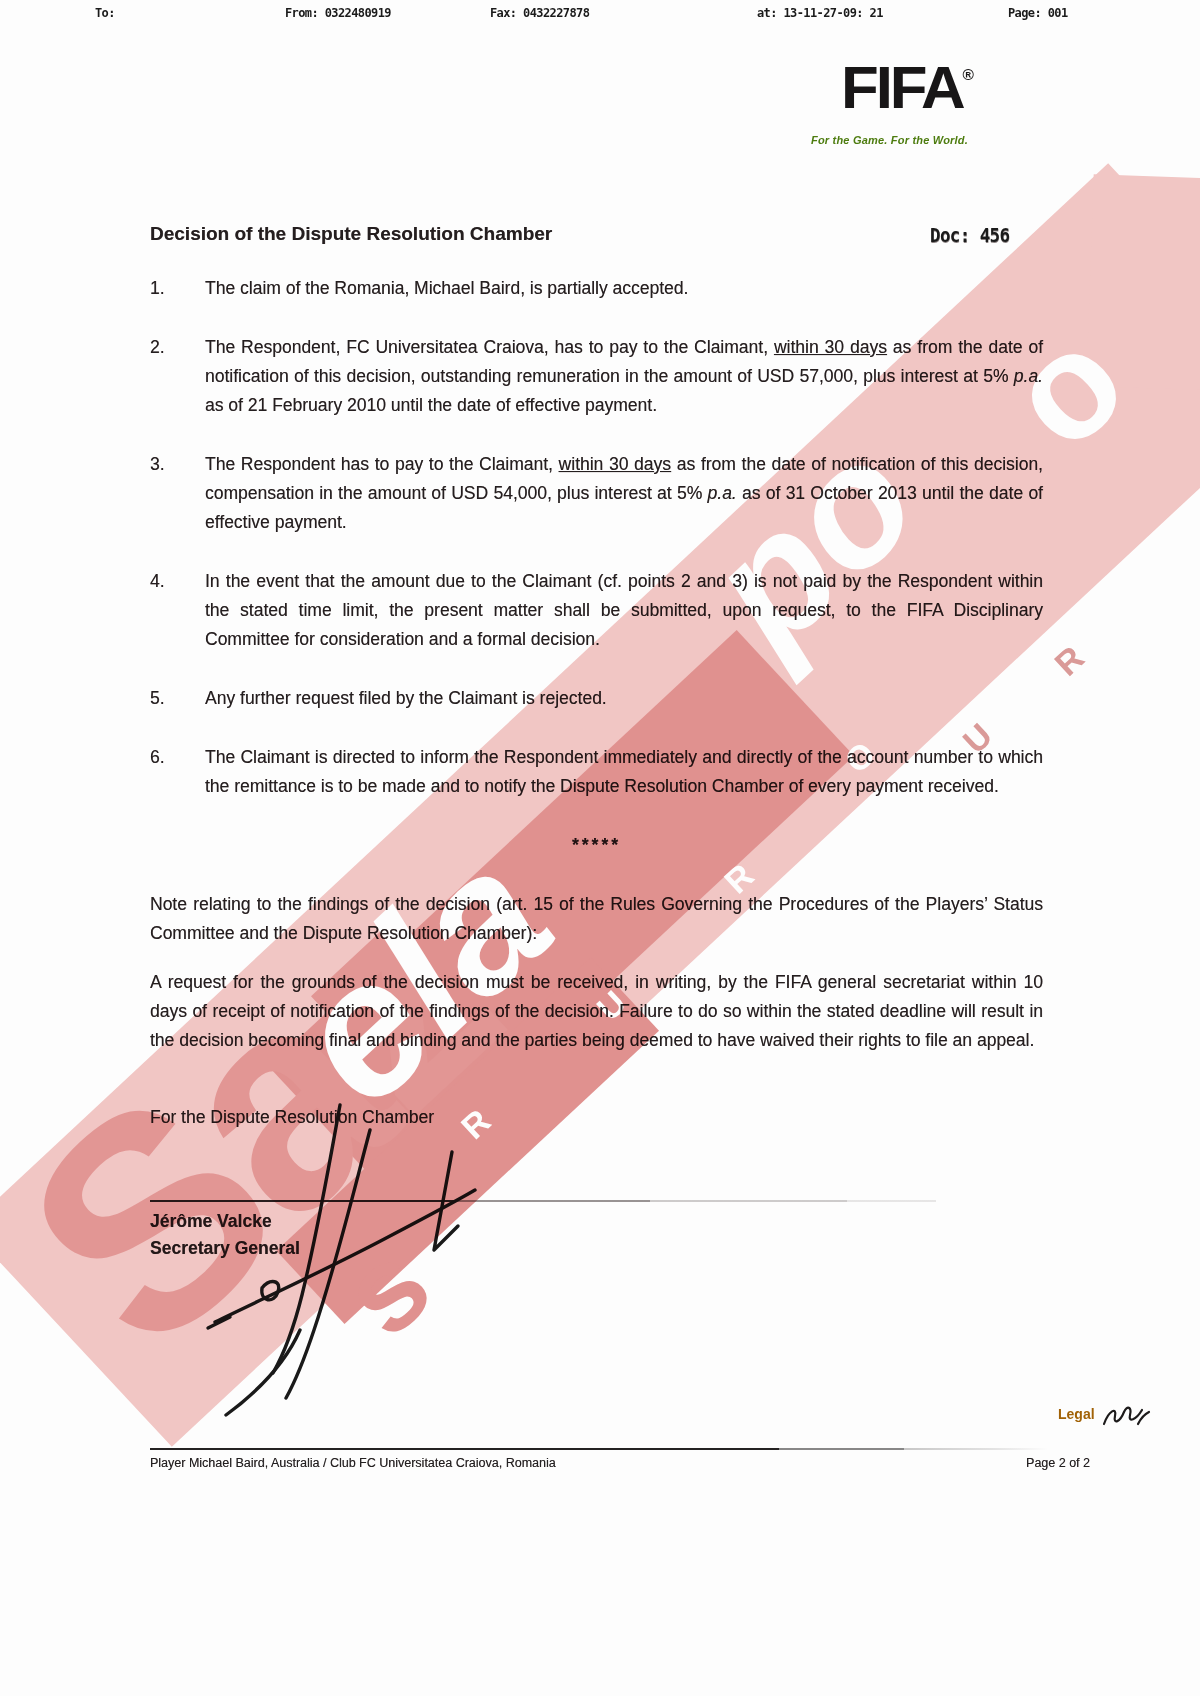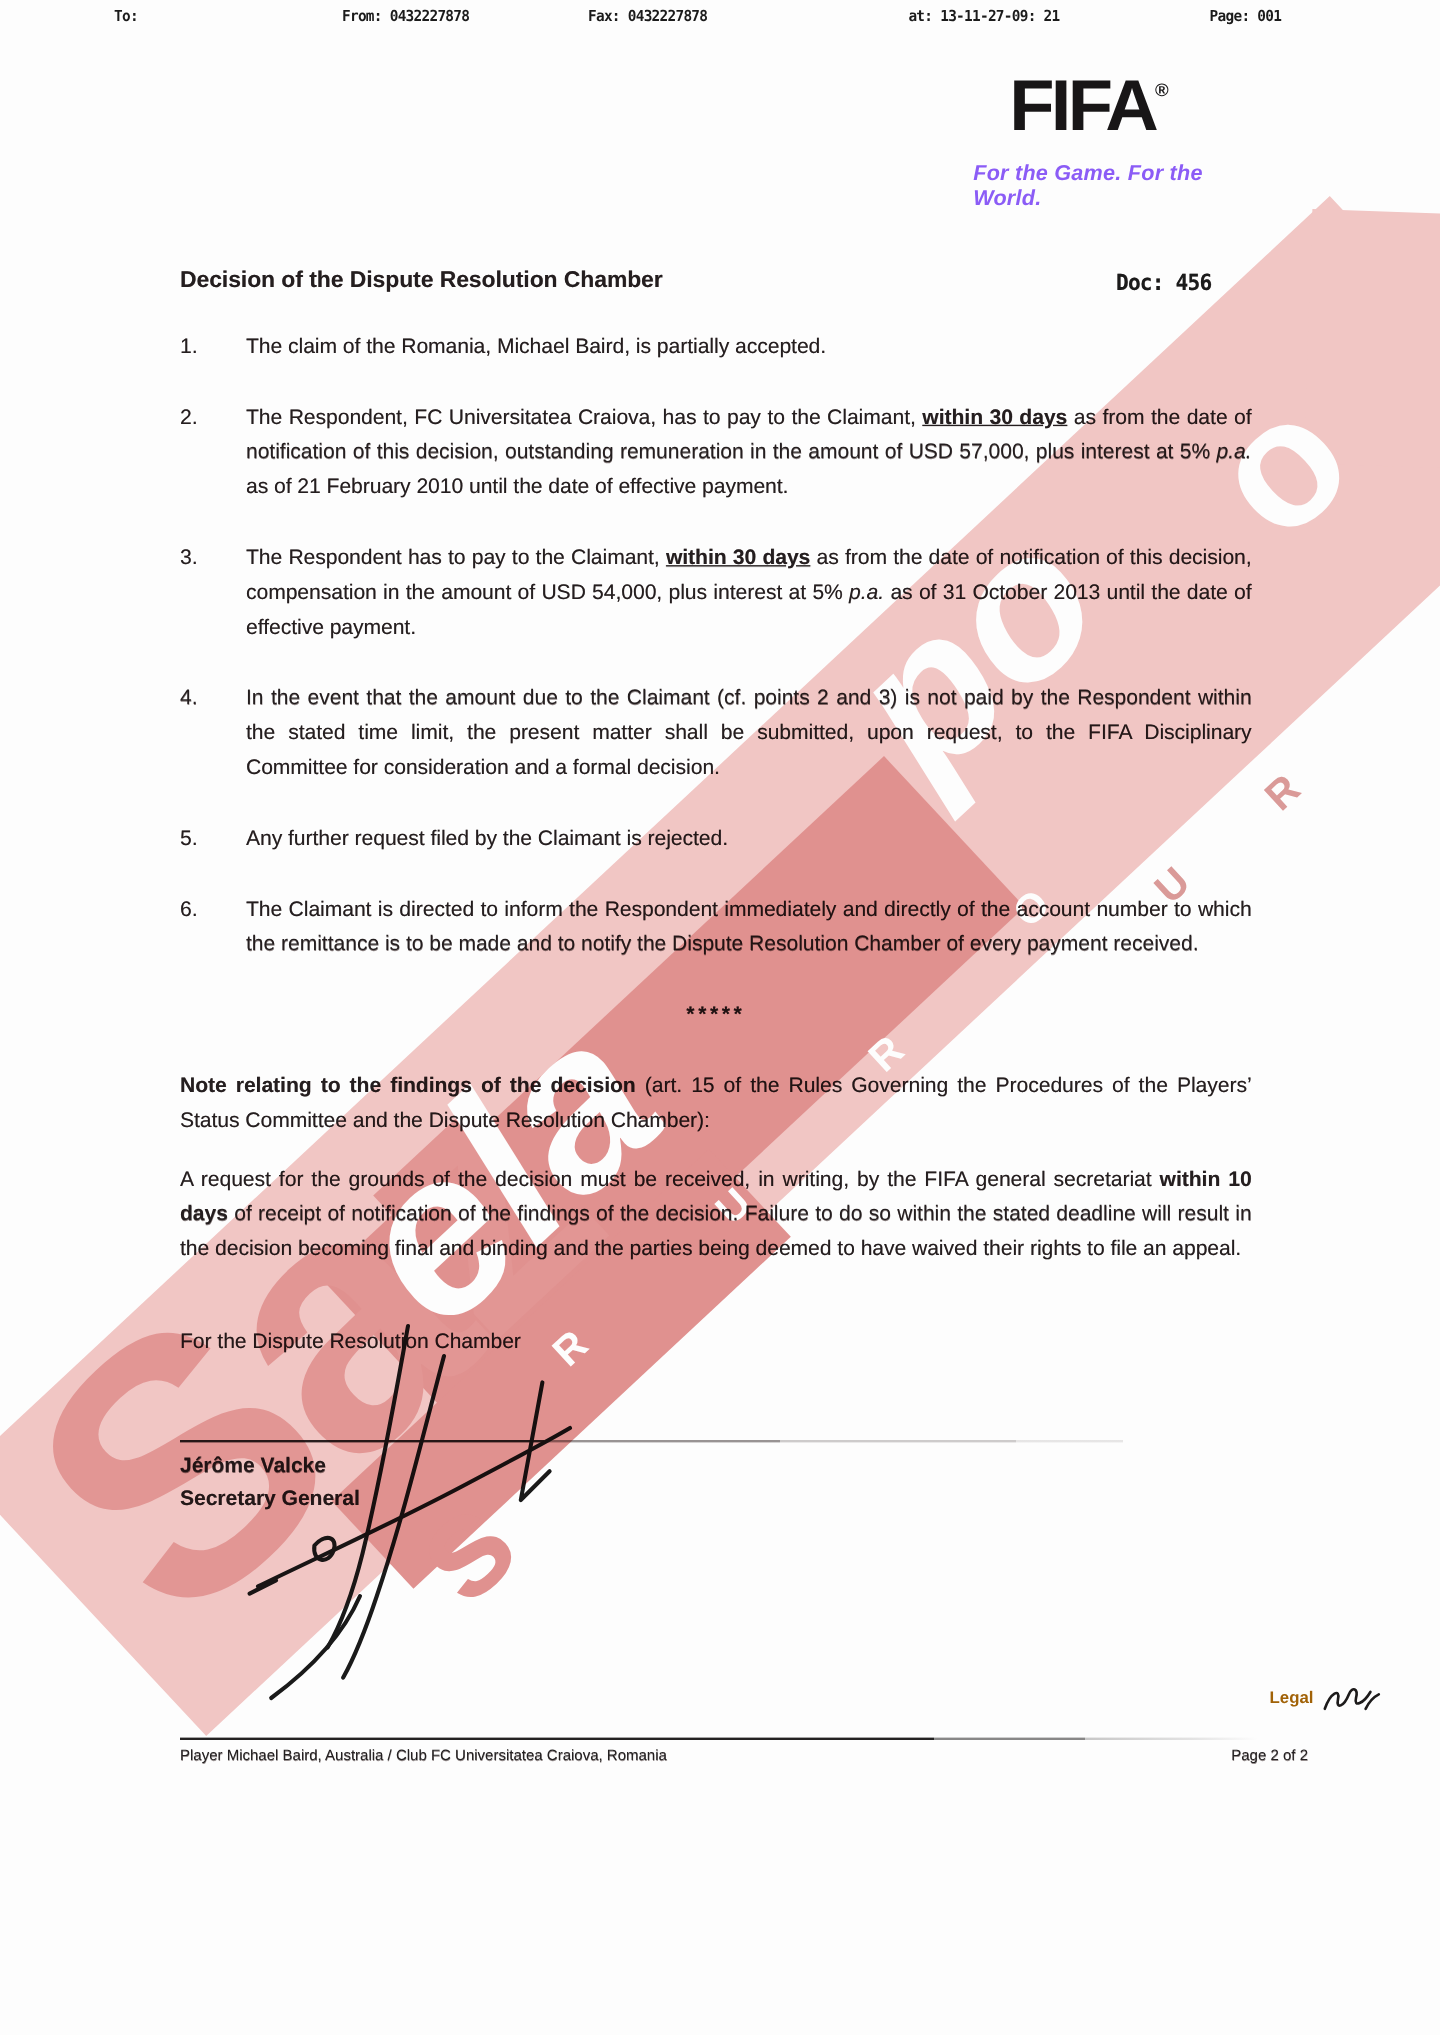--- a/index.html
+++ b/index.html
@@ -1,34 +1,34 @@
 <!DOCTYPE html>
 <html style="--wm-band: #f3c8c6; --wm-dark: #e29290; --wm-letter: #e49795; --wm-accent: #dc9b99; --wm-ko: #ffffff;"><head>
 <meta charset="utf-8">
 <style>
   html,body{margin:0;padding:0;}
   body{
     width:1200px;height:1696px;background:#fdfdfd;overflow:hidden;
     font-family:"Liberation Sans", sans-serif;color:#241e1f;position:relative;
   }
-  .b{font-weight:700}.u{text-decoration:underline}.i{font-style:italic}
+  .b{font-weight:400}.u{text-decoration:underline}.i{font-style:italic}
 
   
   .fax{position:absolute;top:6px;font-family:"DejaVu Sans Mono",monospace;
        font-weight:700;font-size:12px;letter-spacing:-0.6px;color:#1b1b1b;
        transform:scaleY(1.06);white-space:nowrap;}
   .fax.to{left:95px}.fax.from{left:285px}.fax.faxno{left:490px}
   .fax.at{left:757px}.fax.doc{left:930px}.fax.page{left:1008px}
 
   
   .brand{position:absolute;left:843px;top:58px;font-size:60px;line-height:1;
          font-weight:900;letter-spacing:-3px;color:#181617;transform:scaleX(1.03);}
   .brand sup{font-size:15px;font-weight:700;letter-spacing:0;vertical-align:28px;}
-  .tagline{position:absolute;left:811px;top:134px;width:210px;font-size:18px;
-           font-style:italic;font-weight:700;color:#8b5cf6;letter-spacing:0.2px;}
+  .tagline{position:absolute;left:811px;top:134px;width:210px;font-size:11px;
+           font-style:italic;font-weight:700;color:#4d7c0f;letter-spacing:0.2px;}
 
   
   .doc{position:absolute;left:150px;top:222px;width:893px;font-size:17.5px;
        line-height:29px;text-shadow:0.2px 0.2px 0.35px rgba(45,30,30,0.55);}
   .doc-title{font-size:19px;font-weight:700;line-height:24px;margin:0 0 28px 0;}
   .item{display:flex;margin:0 0 30px 0;}
   .item .num{width:55px;flex:none;}
   .item .txt{flex:1;text-align:justify;}
   .stars{text-align:center;font-weight:700;letter-spacing:3px;margin:0 0 30px 0;}
   .para{text-align:justify;margin:0 0 20px 0;}
@@ -77,21 +77,21 @@
   .wm-sp{position:absolute;font-size:34px;font-weight:800;color:var(--wm-ko,#fff);}
   .wm-sp.s0{left:430px;top:252px}.wm-sp.s1{left:610px;top:258px}
   .wm-sp.s2{left:790px;top:252px}.wm-sp.s3{left:960px;top:246px}
   .wm-spr{position:absolute;font-size:34px;font-weight:800;color:var(--wm-accent,#dc9b99);}
   .wm-spr.r0{left:1060px;top:312px}.wm-spr.r1{left:1180px;top:318px}
 </style>
 </head>
 <body>
 
 <div class="fax to">To:</div>
-<div class="fax from">From: 0432227878</div>
+<div class="fax from">From: 0322480919</div>
 <div class="fax faxno">Fax: 0432227878</div>
 <div class="fax at">at: 13-11-27-09: 21</div>
 <div class="fax doc">Doc: 456</div>
 <div class="fax page">Page: 001</div>
 
 <div class="brand"><span>FIFA</span><sup>®</sup></div>
 <div class="tagline">For the Game. For the World.</div>
 
 <div class="doc">
   <div class="doc-title">Decision of the Dispute Resolution Chamber</div>

